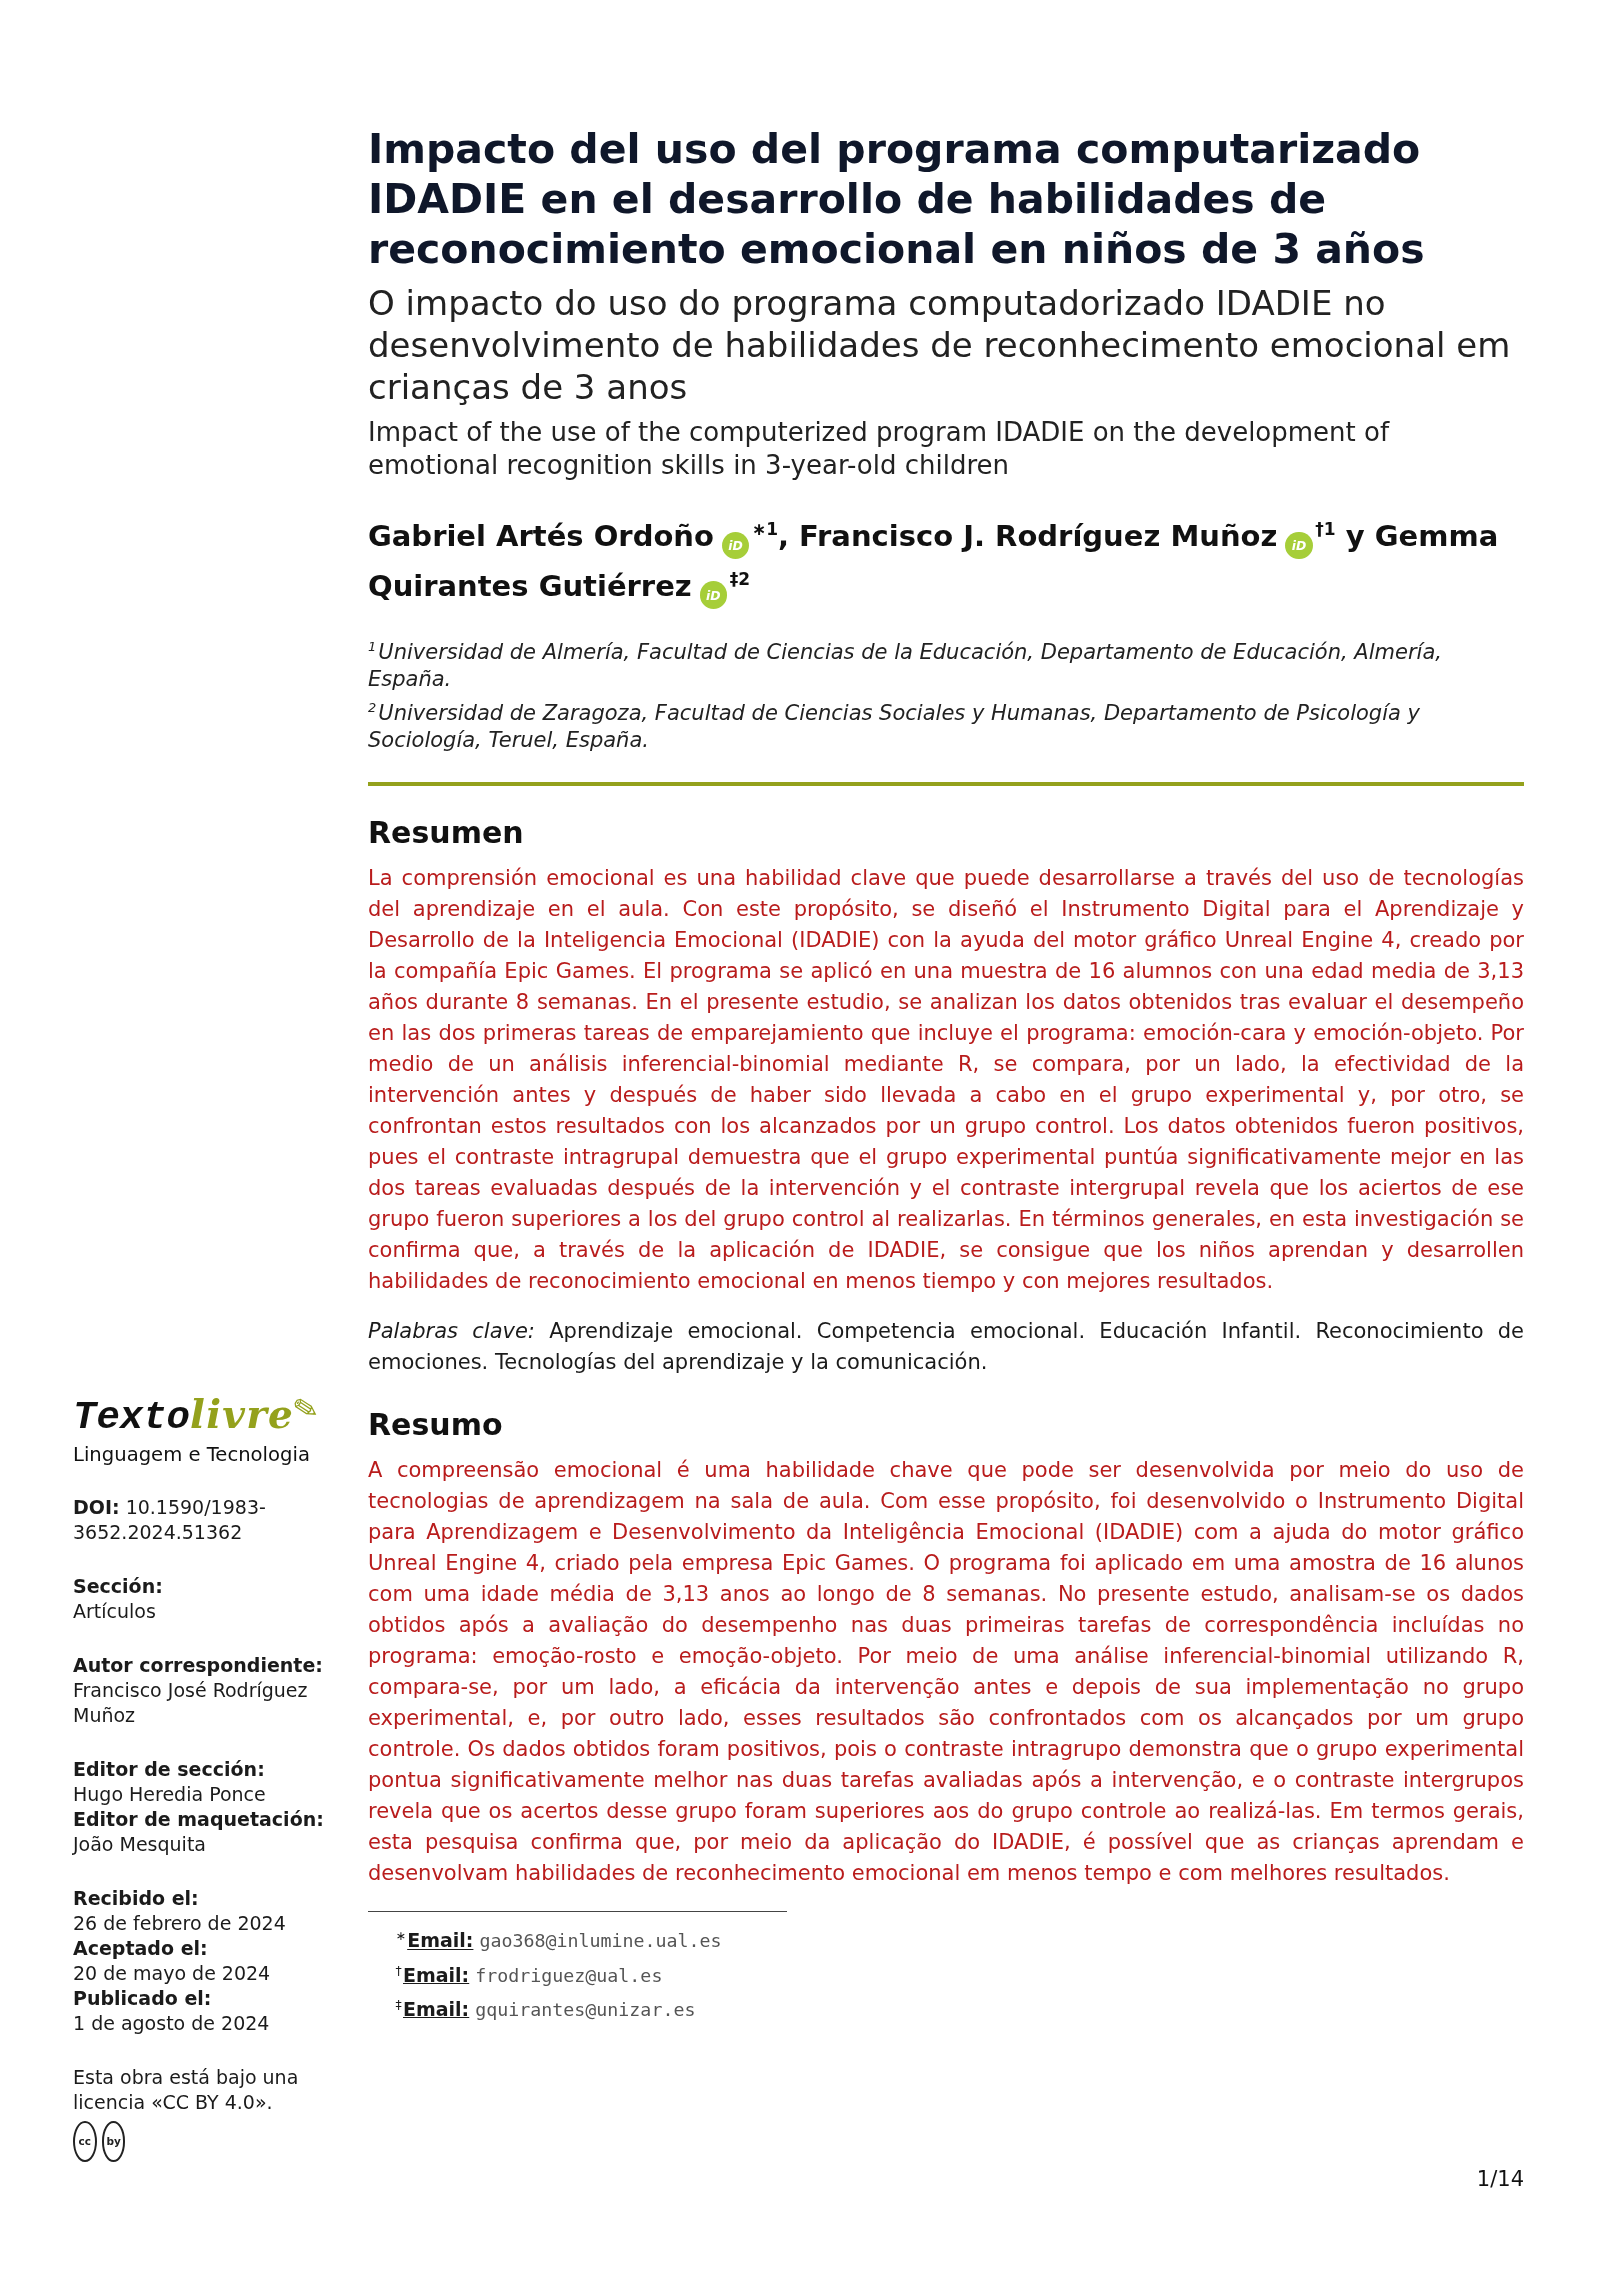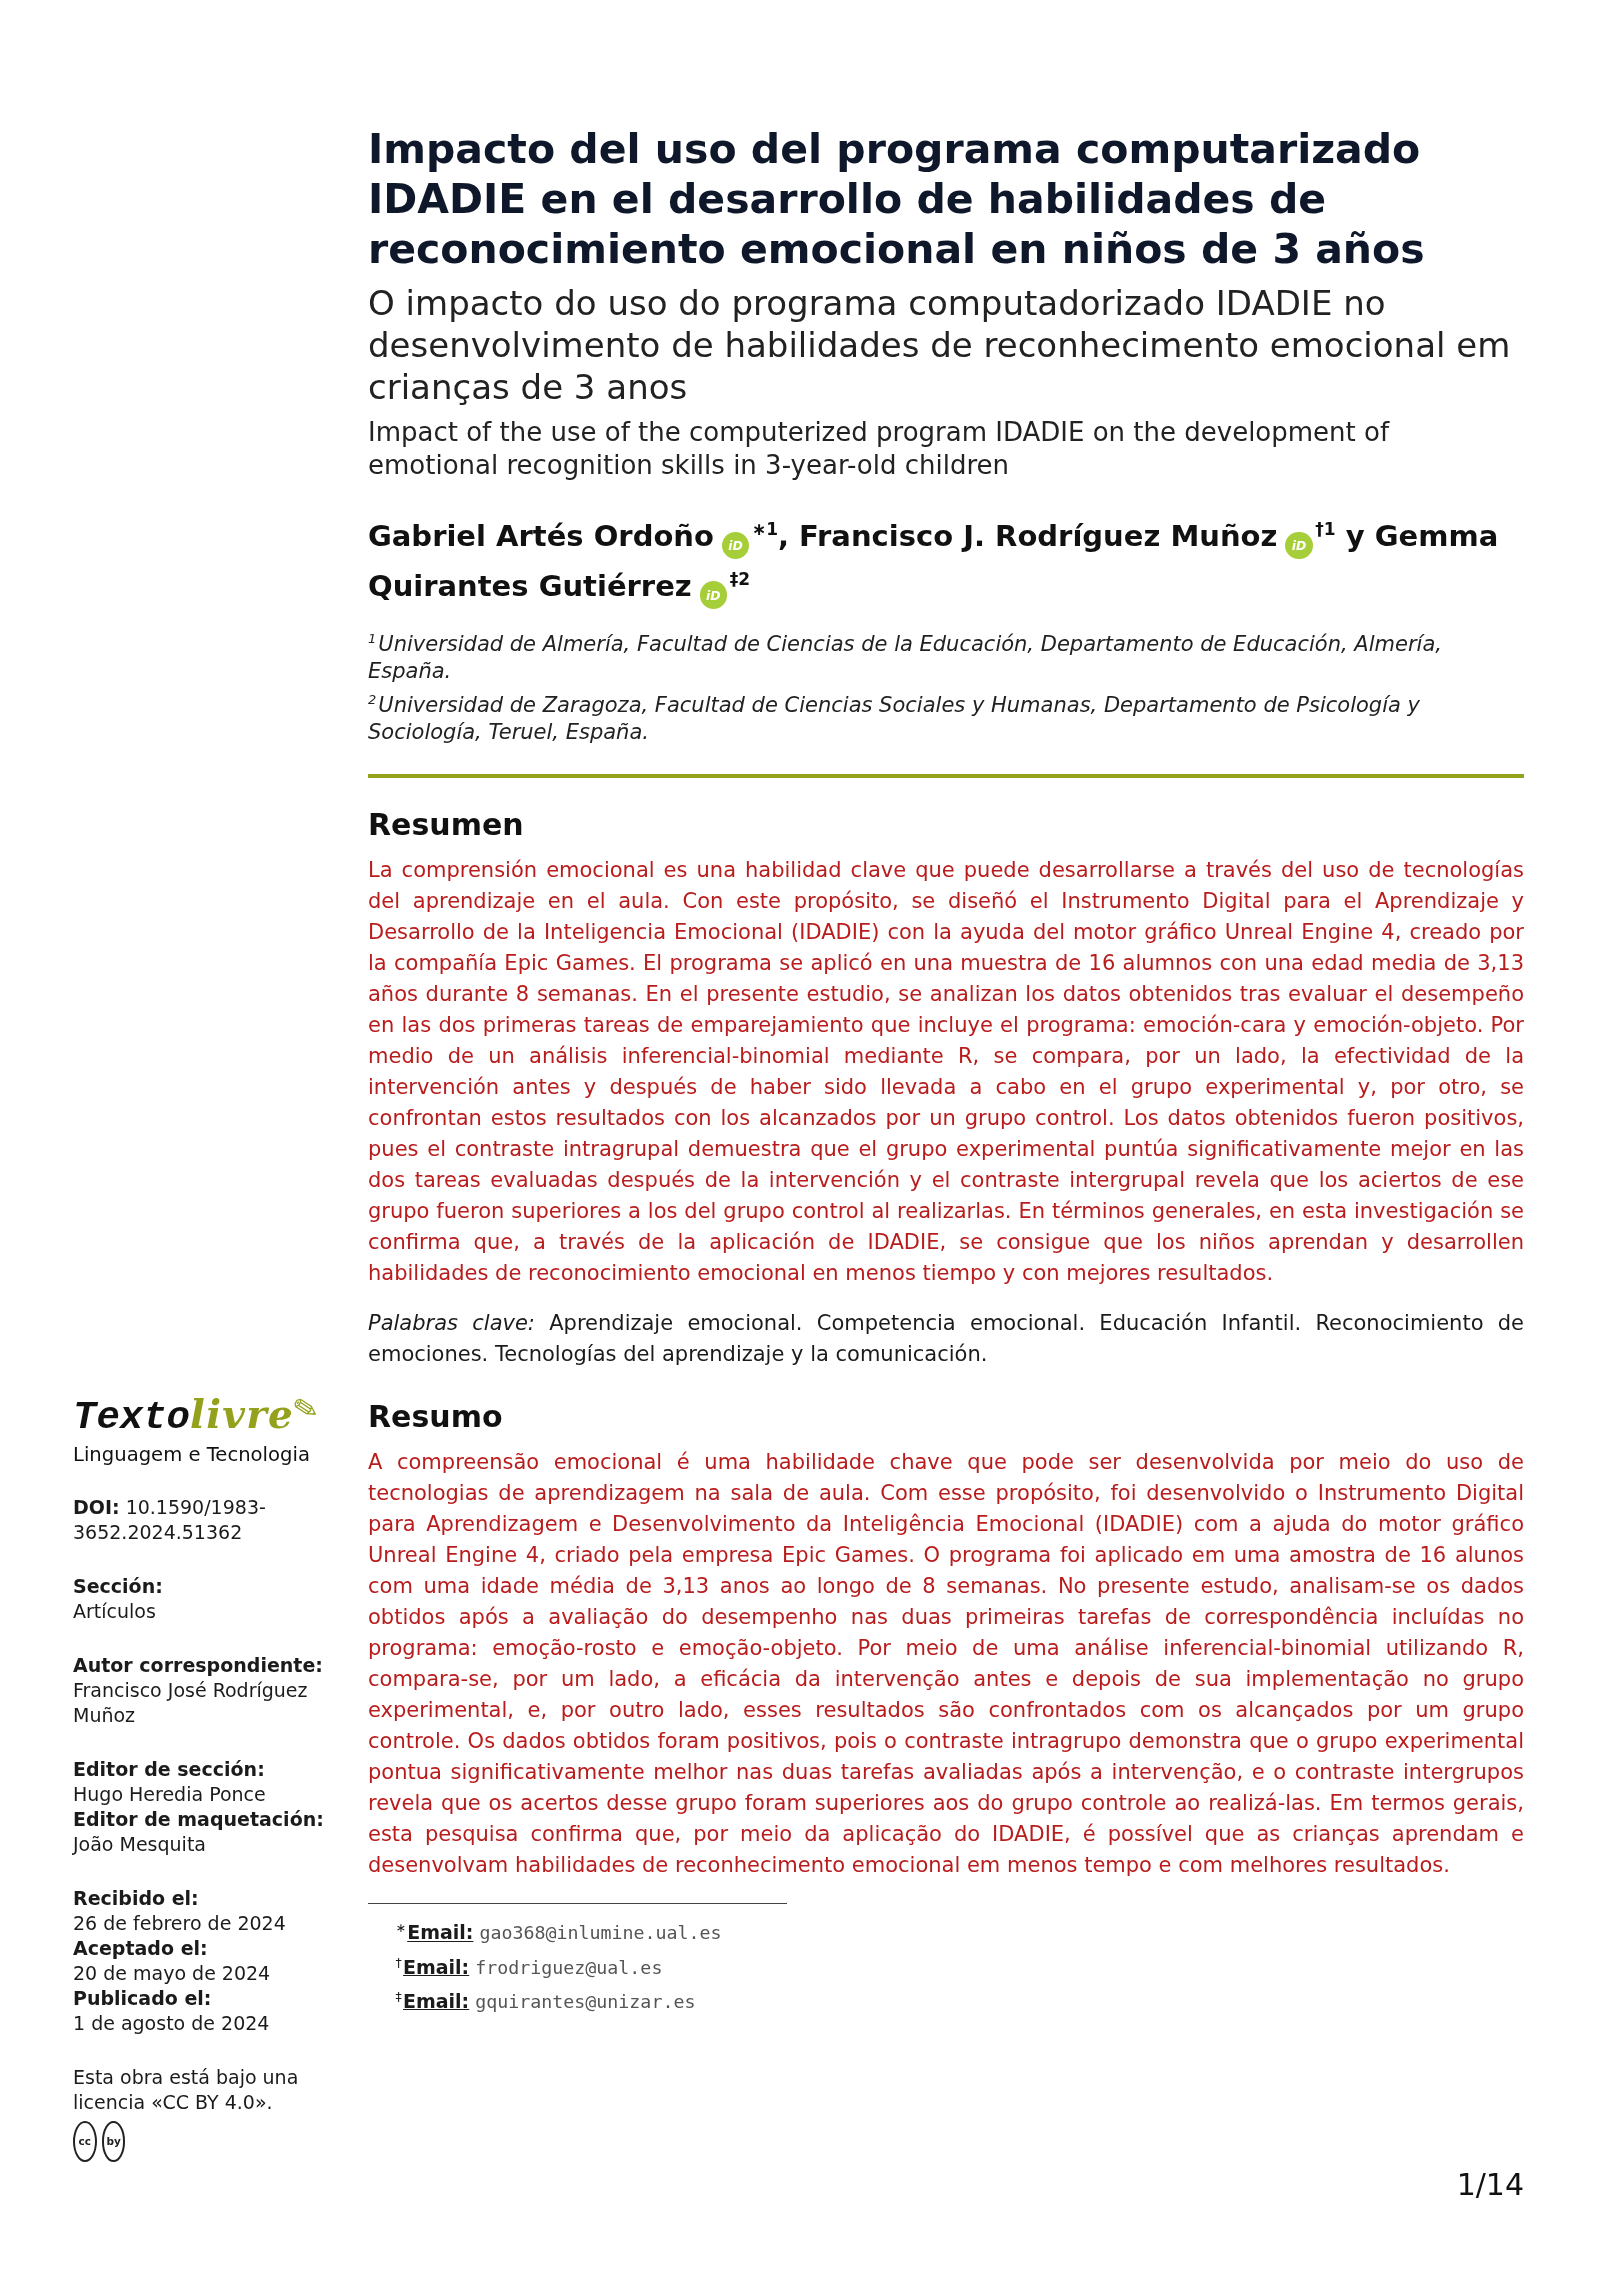--- a/index.html
+++ b/index.html
@@ -23,39 +23,39 @@
   .orcid {
     display:inline-flex; align-items:center; justify-content:center;
     width:27.5px; height:27.5px; border-radius:50%;
     background:var(--orcid); color:#fff;
     font-size:12.4px; font-weight:bold; font-style:italic;
     margin:0 2.6px 0 7.9px; vertical-align:-3.9px;
   }
   .authors sup { font-size:17px; vertical-align:super; }
   .sep { font-weight:bold; }
 
-  .affiliations { margin-top:16px; }
+  .affiliations { margin-top:24px; }
   .affil { font-size:21px; font-style:italic; line-height:27.5px; color:#222; }
   .affil sup { font-size:13px; margin-right:2px; }
 
   .accent-rule { margin-top:27.5px; border:none; height:3.3px; width:100%; background:var(--accent); }
 
   .sec { margin-top:29px; font-size:30px; font-weight:bold; color:#111; }
   .abs { margin-top:13px; font-size:21px; line-height:31px; text-align:justify; color:#b91c1c; }
   .kw  { margin-top:19.6px; font-size:21px; line-height:31px; text-align:justify; color:#1b1b1b; }
   .kw em { font-style:italic; }
 
   .footnotes { margin-top:22px; }
   .fn-rule { width:419px; border-top:1.3px solid #444; margin-bottom:9.2px; }
   .fn { font-size:19px; line-height:29px; padding-left:27.5px; color:#1b1b1b; }
   .fn sup { font-size:12.4px; margin-right:1.3px; }
   .fn b { font-weight:bold;text-decoration:underline; }
   .email { font-family:"DejaVu Sans Mono", monospace; color:#555; font-size:18.3px; }
 
-  .pageno { position:absolute; right:99px; top:2167px; font-size:30px; color:#111; }
+  .pageno { position:absolute; right:99px; top:2167px; font-size:21px; color:#111; }
 
   
   .sidebar { position:absolute; left:73px; top:1393px; width:262px; }
   .logo { font-size:39px; line-height:42px; white-space:nowrap; }
   .logo-texto { font-family:Liberation Mono, monospace; font-style:italic; font-weight:bold; color:#111; }
   .logo-livre { font-family:"DejaVu Serif", serif; font-style:italic; font-weight:bold; color:var(--accent); letter-spacing:1.3px; }
   .logo-pencil { display:inline-block; color:var(--accent); font-size:30px; transform:rotate(-12deg) translateY(-9.2px); margin-left:1.3px; }
   .logo-subtitle { margin-top:3.9px; font-size:19.6px; color:#111; }
 
   .field { margin-top:29px; font-size:19px; line-height:25px; color:#1b1b1b; }

